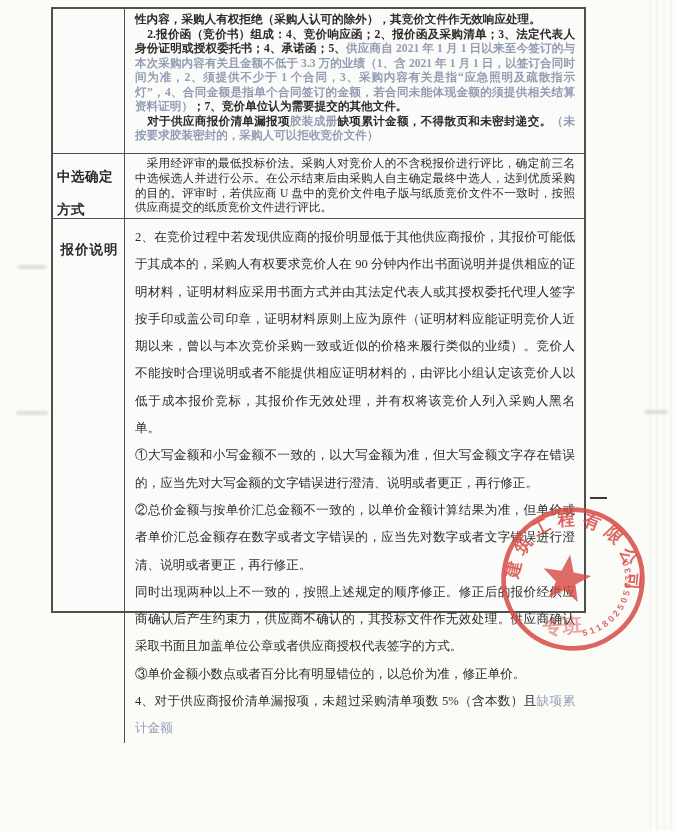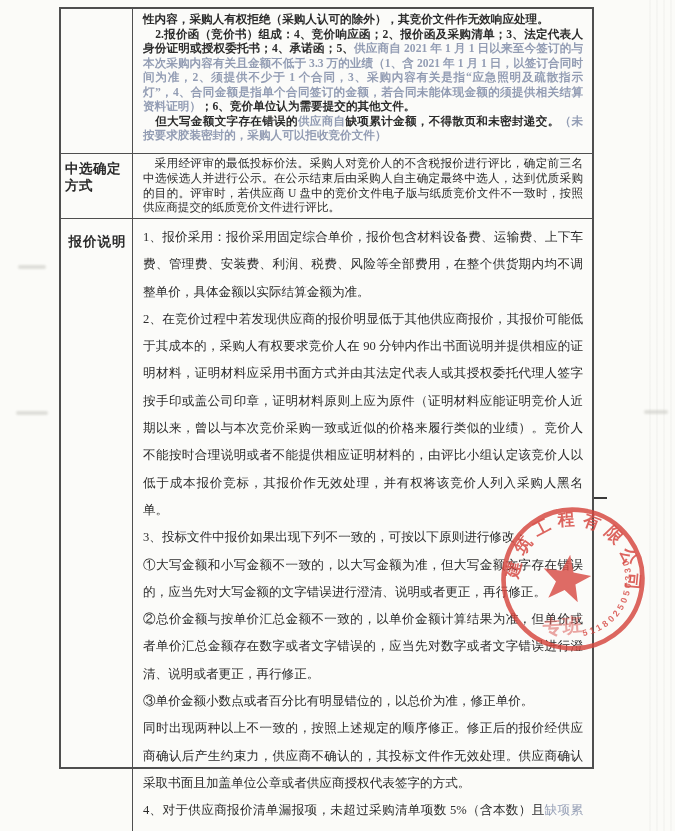--- a/index.html
+++ b/index.html
@@ -9,33 +9,33 @@
     font-family:"Liberation Serif","DejaVu Serif",serif;
     color:#2b2b2b;
   }
   
   .margin-streaks{
     position:absolute;right:0;top:0;width:26px;height:831px;
     background:repeating-linear-gradient(90deg,
       rgba(120,120,115,0.045) 0 2px, rgba(0,0,0,0) 2px 7px);
   }
   .doc-table{
-    position:absolute;left:59px;top:7px;width:535px;height:762px;
+    position:absolute;left:51px;top:7px;width:535px;height:606px;
     box-sizing:border-box;
     border:2px solid #4f4f4f;
     display:grid;
     grid-template-columns:72px 1fr;
     grid-template-rows:145px 65px 1fr;
     background:#fbfbf9;
   }
   .cell{box-sizing:border-box;}
   .b-right{border-right:1.6px solid #4f4f4f;}
   .b-bottom{border-bottom:1.6px solid #4f4f4f;}
   .label-cell{
-    font-weight:bold;font-size:13.5px;line-height:17px;
+    font-weight:bold;font-size:13.5px;line-height:33px;
     padding:6px 2px 0 4px;letter-spacing:.5px;
   }
   .label-cell.centered{text-align:center;padding-top:14px;letter-spacing:1px;}
   .content-cell{padding:0 9px 0 10px;text-align:justify;}
   .r1{font-size:11.6px;line-height:14.5px;font-weight:bold;padding-top:4px;}
   .r1 p{margin:0;}
   .r2{font-size:11.6px;line-height:14.8px;padding-top:3px;}
   .r2 p{margin:0;text-indent:1em;}
   .r3{font-size:12.6px;line-height:27.3px;padding-top:5px;}
   .r3 p{margin:0;}
@@ -61,38 +61,36 @@
 <div class="smudge" style="left:18px;top:265px;width:28px;height:4px;"></div>
 <div class="smudge" style="left:16px;top:411px;width:32px;height:4px;"></div>
 <div class="smudge" style="left:644px;top:410px;width:24px;height:4px;"></div>
 <div class="dash" style="left:590px;top:497px;width:17px;height:2px;"></div>
 
 <div class="doc-table">
 
   <div class="cell b-right b-bottom label-cell"></div>
   <div class="cell b-bottom content-cell r1">
     <p><span>性内容，采购人有权拒绝（采购人认可的除外），其竞价文件作无效响应处理。</span></p>
-    <p class="indent"><span>2.报价函（竞价书）组成：4、竞价响应函；2、报价函及采购清单；3、法定代表人身份证明或授权委托书；4、承诺函；5、</span><span class="gray">供应商自 2021 年 1 月 1 日以来至今签订的与本次采购内容有关且金额不低于 3.3 万的业绩（1、含 2021 年 1 月 1 日，以签订合同时间为准，2、须提供不少于 1 个合同，3、采购内容有关是指“应急照明及疏散指示灯”，4、合同金额是指单个合同签订的金额，若合同未能体现金额的须提供相关结算资料证明）</span><span>；6、竞价单位认为需要提交的其他文件。</span></p>
-    <p class="indent"><span>但大写金额文字存在错误的</span><span class="gray">供应商自</span><span>缺项累计金额，不得散页和未密封递交。</span><span class="gray">（未按要求胶装密封的，采购人可以拒收竞价文件）</span></p>
+    <p class="indent"><span>2.报价函（竞价书）组成：4、竞价响应函；2、报价函及采购清单；3、法定代表人身份证明或授权委托书；4、承诺函；5、</span><span class="gray">供应商自 2021 年 1 月 1 日以来至今签订的与本次采购内容有关且金额不低于 3.3 万的业绩（1、含 2021 年 1 月 1 日，以签订合同时间为准，2、须提供不少于 1 个合同，3、采购内容有关是指“应急照明及疏散指示灯”，4、合同金额是指单个合同签订的金额，若合同未能体现金额的须提供相关结算资料证明）</span><span>；7、竞价单位认为需要提交的其他文件。</span></p>
+    <p class="indent"><span>对于供应商报价清单漏报项</span><span class="gray">胶装成册</span><span>缺项累计金额，不得散页和未密封递交。</span><span class="gray">（未按要求胶装密封的，采购人可以拒收竞价文件）</span></p>
   </div>
 
   <div class="cell b-right b-bottom label-cell">中选确定方式</div>
   <div class="cell b-bottom content-cell r2">
     <p>采用经评审的最低投标价法。采购人对竞价人的不含税报价进行评比，确定前三名中选候选人并进行公示。在公示结束后由采购人自主确定最终中选人，达到优质采购的目的。评审时，若供应商 U 盘中的竞价文件电子版与纸质竞价文件不一致时，按照供应商提交的纸质竞价文件进行评比。</p>
   </div>
 
   <div class="cell b-right label-cell centered">报价说明</div>
   <div class="cell content-cell r3">
-    <p>1、报价采用：报价采用固定综合单价，报价包含材料设备费、运输费、上下车费、管理费、安装费、利润、税费、风险等全部费用，在整个供货期内均不调整单价，具体金额以实际结算金额为准。</p>
     <p>2、在竞价过程中若发现供应商的报价明显低于其他供应商报价，其报价可能低于其成本的，采购人有权要求竞价人在 90 分钟内作出书面说明并提供相应的证明材料，证明材料应采用书面方式并由其法定代表人或其授权委托代理人签字按手印或盖公司印章，证明材料原则上应为原件（证明材料应能证明竞价人近期以来，曾以与本次竞价采购一致或近似的价格来履行类似的业绩）。竞价人不能按时合理说明或者不能提供相应证明材料的，由评比小组认定该竞价人以低于成本报价竞标，其报价作无效处理，并有权将该竞价人列入采购人黑名单。</p>
-    <p>3、投标文件中报价如果出现下列不一致的，可按以下原则进行修改：</p>
     <p>①大写金额和小写金额不一致的，以大写金额为准，但大写金额文字存在错误的，应当先对大写金额的文字错误进行澄清、说明或者更正，再行修正。</p>
     <p>②总价金额与按单价汇总金额不一致的，以单价金额计算结果为准，但单价或者单价汇总金额存在数字或者文字错误的，应当先对数字或者文字错误进行澄清、说明或者更正，再行修正。</p>
+    <p>同时出现两种以上不一致的，按照上述规定的顺序修正。修正后的报价经供应商确认后产生约束力，供应商不确认的，其投标文件作无效处理。供应商确认采取书面且加盖单位公章或者供应商授权代表签字的方式。</p>
     <p>③单价金额小数点或者百分比有明显错位的，以总价为准，修正单价。</p>
-    <p>同时出现两种以上不一致的，按照上述规定的顺序修正。修正后的报价经供应商确认后产生约束力，供应商不确认的，其投标文件作无效处理。供应商确认采取书面且加盖单位公章或者供应商授权代表签字的方式。</p>
     <p><span class="bold-seg">4、对于供应商报价清单漏报项，未超过采购清单项数 5%（含本数）且</span><span class="gray">缺项累计金额</span></p>
   </div>
 </div>
 
 <div class="stamp">
   <svg width="150" height="150" viewBox="0 0 160 160">
     <defs>
       <path id="arcName" d="M 27.4 104.5 A 58 58 0 1 1 132.6 104.5" fill="none"></path>
       <path id="arcCode" d="M 96 139.9 A 62 62 0 0 0 130.8 44.4" fill="none"></path>
     </defs>

